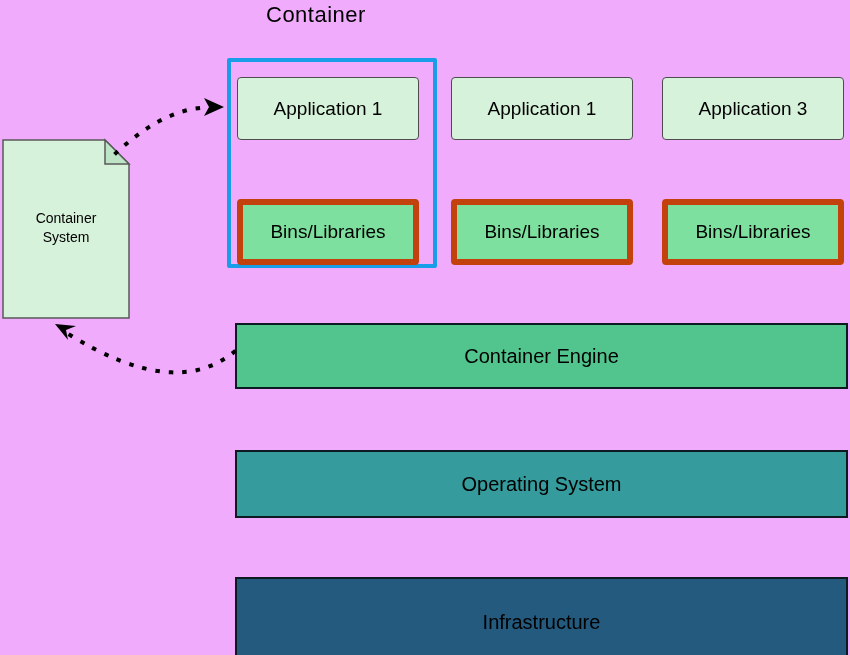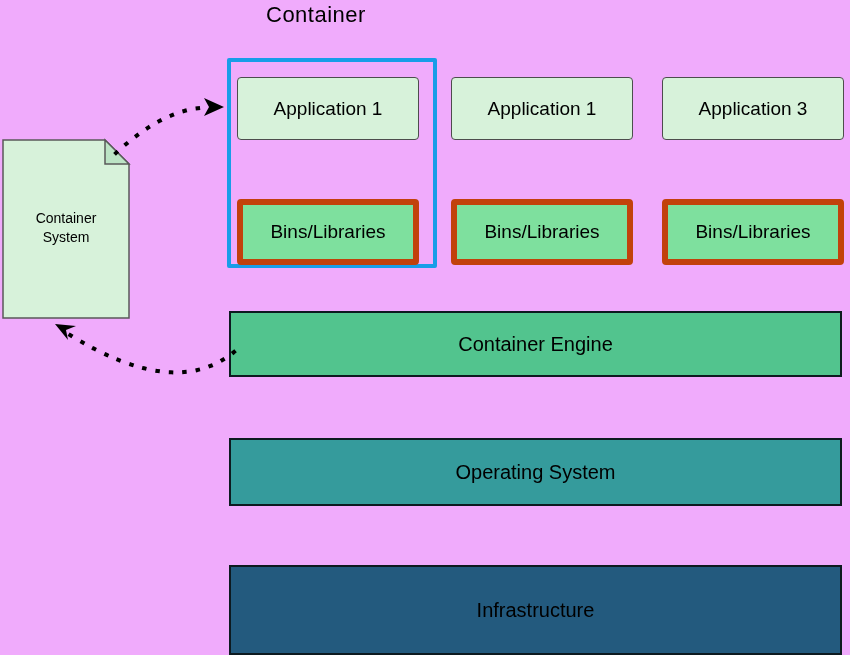--- a/index.html
+++ b/index.html
@@ -52,28 +52,29 @@
     height: 66px;
     background: #7ee09e;
     border: 6px solid #c2410c;
     margin-top: 16px;
   }
   .col-1 { left: 237px; }
   .col-2 { left: 451px; }
   .col-3 { left: 662px; text-align: right; }
   .layer {
     position: absolute;
-    left: 229px;
+    left: 235px;
     width: 613px;
     box-sizing: border-box;
     display: flex;
     align-items: center;
     justify-content: center;
     font-size: 20px;
     border: 2px solid #0d1a20;
+    margin-top: 12px;
   }
   .layer-engine { top: 311px; height: 66px; background: #52c48e; }
   .layer-os     { top: 438px; height: 68px; background: #359b9c; }
   .layer-infra  { top: 565px; height: 90px; background: #235a7e; }
   .doc-svg {
     position: absolute;
     left: 2px;
     top: 138px;
     width: 130px;
     height: 182px;

